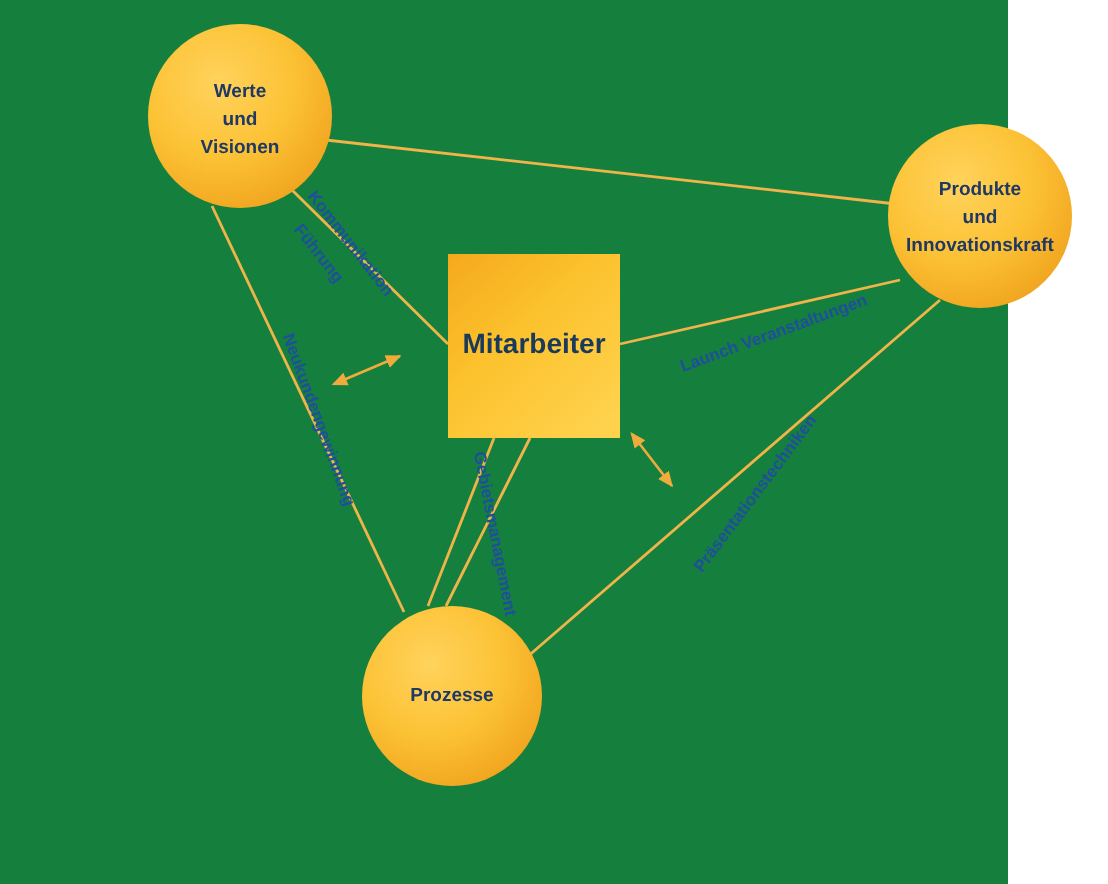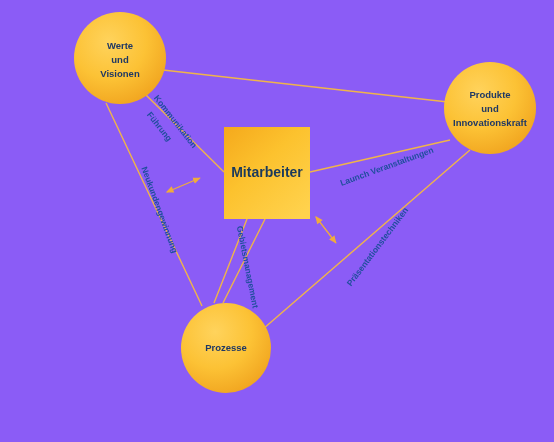--- a/index.html
+++ b/index.html
@@ -8,23 +8,23 @@
     background: #ffffff;
   }
   body {
     width: 554px;
     height: 442px;
     font-family: "Liberation Sans", sans-serif;
     overflow: hidden;
   }
   #diagram-root {
     position: relative;
-    width: 554px;
+    width: 504px;
     height: 442px;
-    background: #8b5cf6;
+    background: #15803d;
   }
   svg.diagram-svg {
     display: block;
     width: 554px;
     height: 442px;
   }
   .node-label {
     font-family: "Liberation Sans", sans-serif;
     font-weight: bold;
     font-size: 9.5px;

